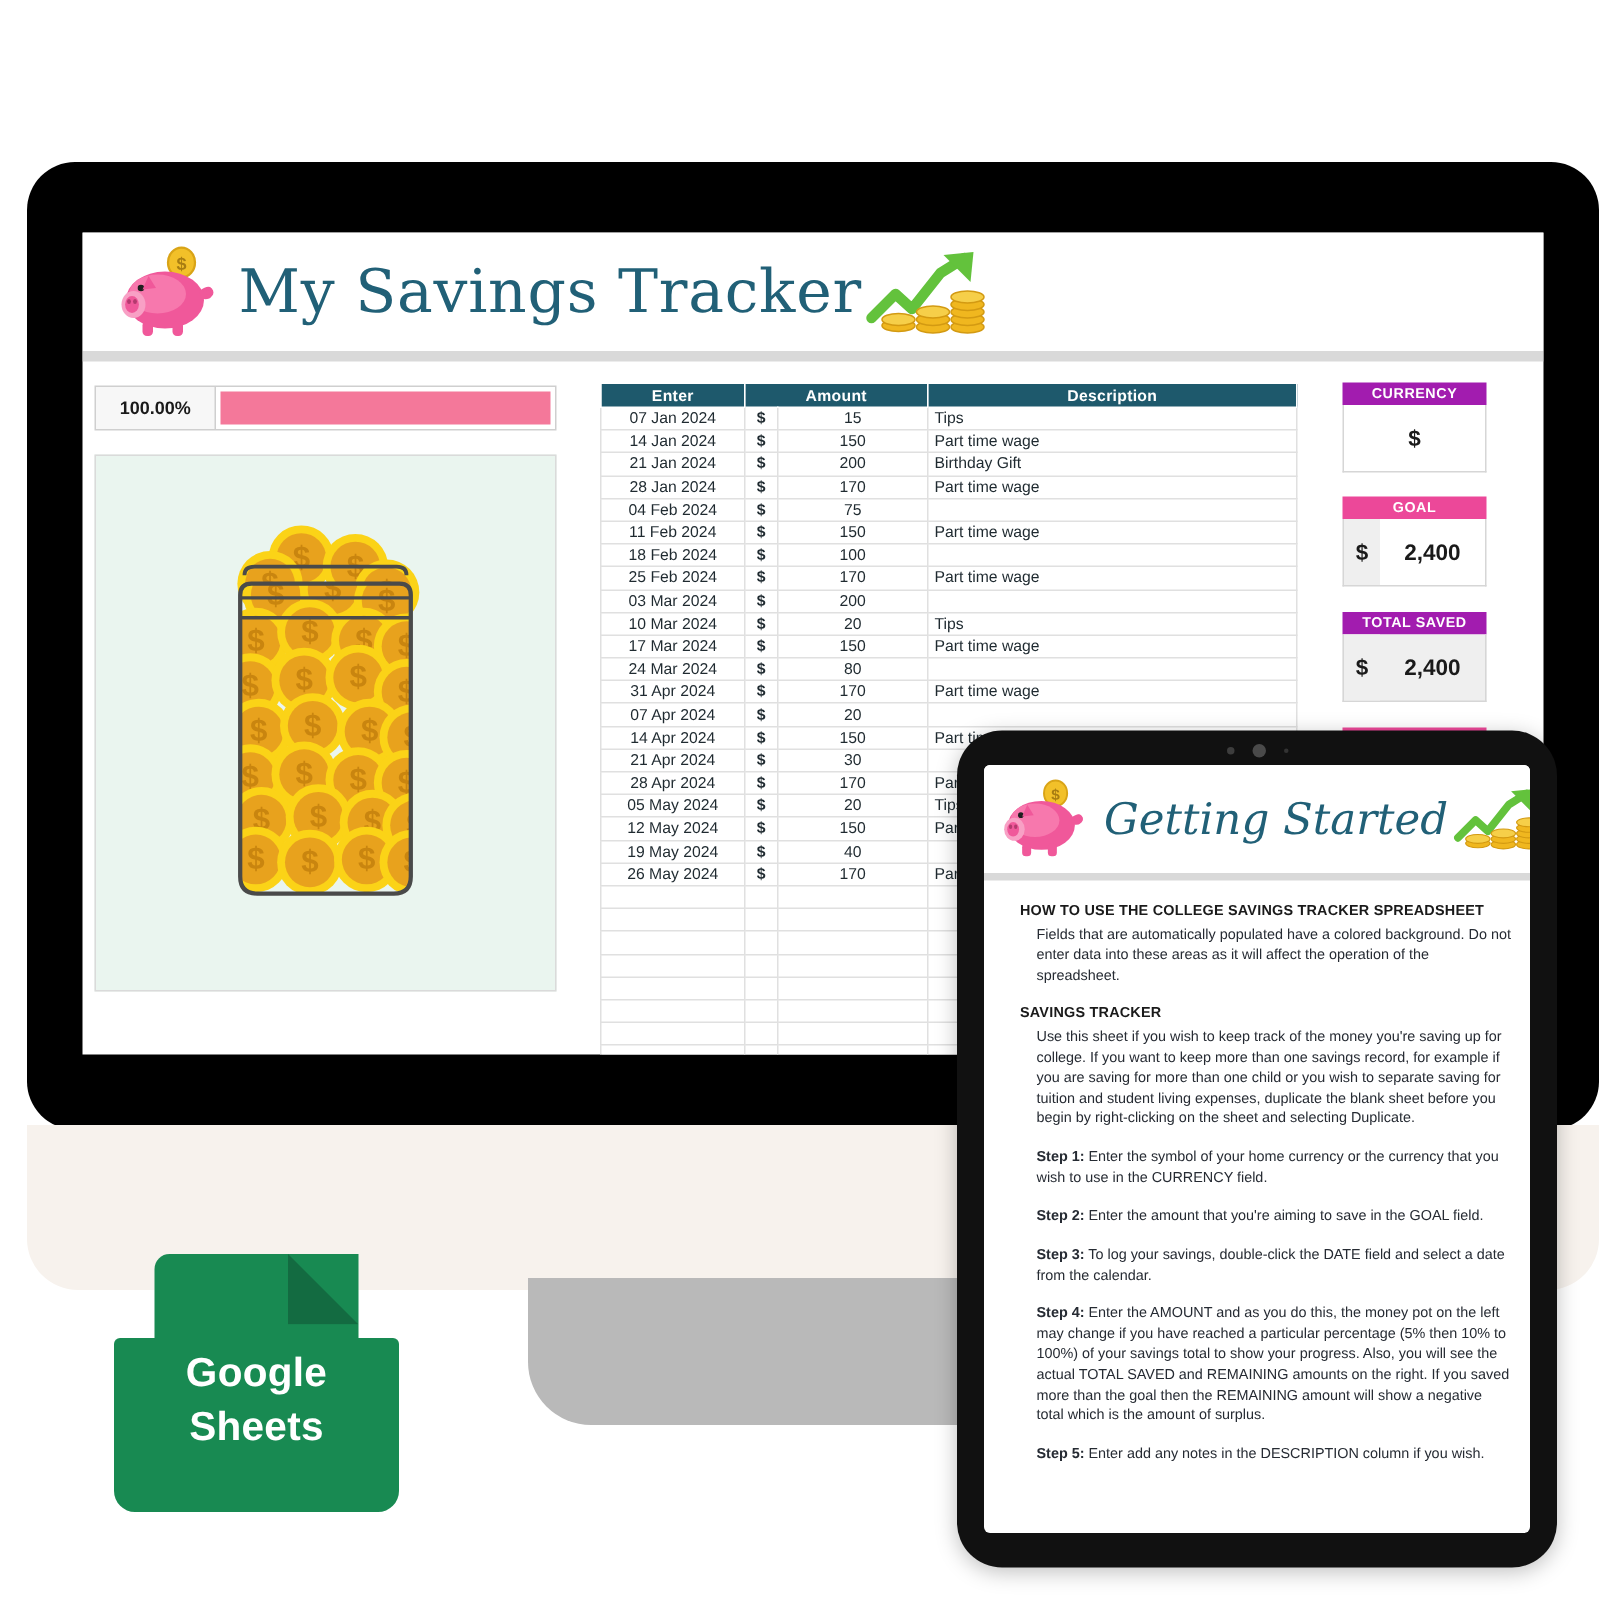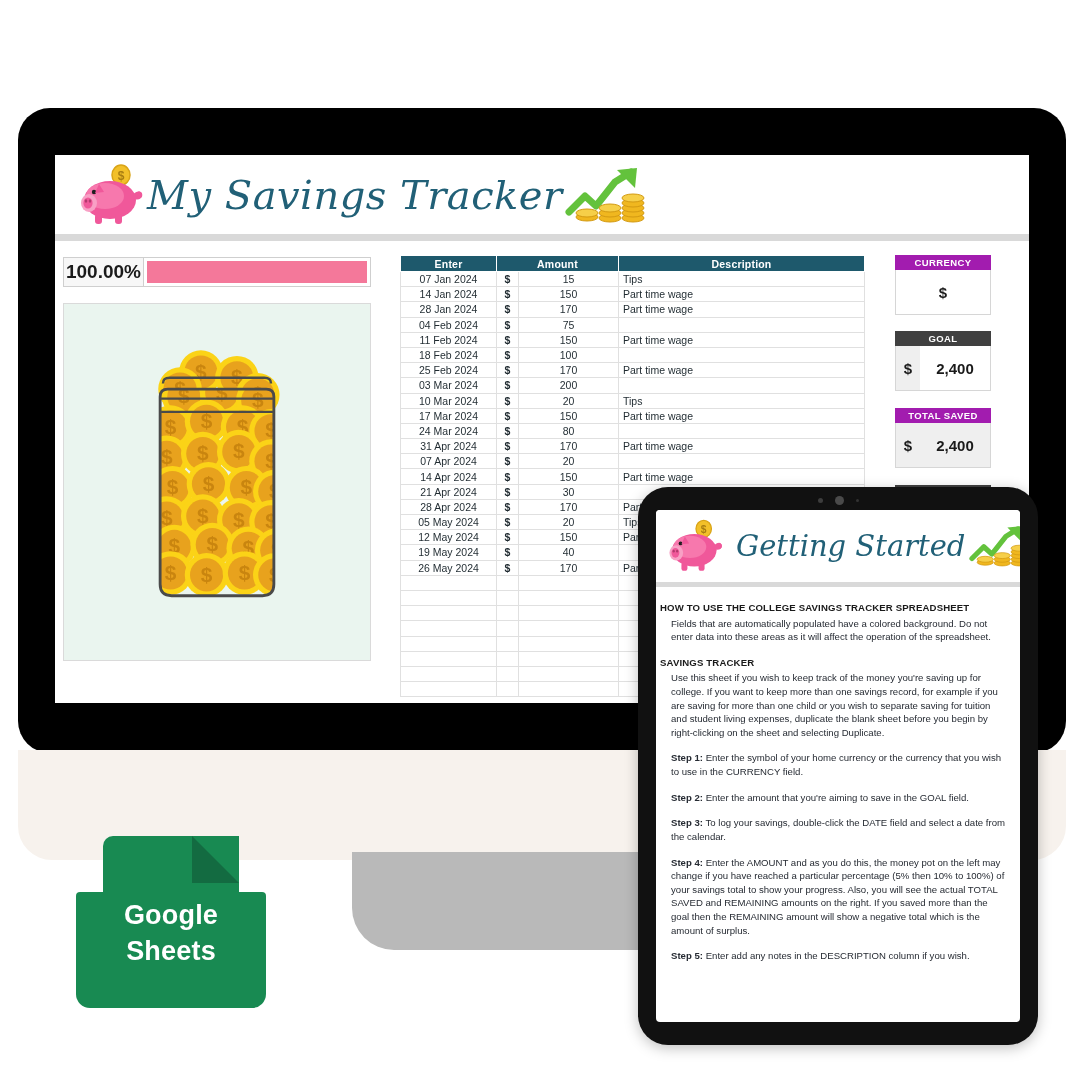--- a/index.html
+++ b/index.html
@@ -71,42 +71,42 @@
     position: absolute;
     left: 0; top: 79px;
     width: 100%;
     height: 7px;
     background: #d9d9d9;
   }
 
   .piggy-wrap { position: relative; width: 70px; height: 62px; flex: none; }
   .brand-title {
     font-family: "DejaVu Serif", serif;
-    font-style: italic;
     font-size: 40px;
     color: #216077;
+    margin-left: 12px;
     letter-spacing: 0.5px;
     white-space: nowrap;
   }
   .chart-icon-wrap { position: relative; width: 84px; height: 58px; margin-left: 2px; flex: none; }
 
   
   #progress-row {
     position: absolute;
     left: 8px; top: 102px;
     width: 308px; height: 30px;
     display: flex;
     border: 1px solid #cfcfcf;
     background: #ffffff;
   }
   #progress-pct {
     width: 80px;
     background: #f7f7f7;
     display: flex; align-items: center; justify-content: center;
-    font-size: 19px; font-weight: bold; color: #1a1a1a;
+    font-size: 12px; font-weight: bold; color: #1a1a1a;
     border-right: 1px solid #cfcfcf;
   }
   #progress-bar-cell {
     flex: 1;
     padding: 3px;
     background: #ffffff;
   }
   #progress-bar-fill {
     width: 100%; height: 100%;
     background: #f4789a;
@@ -156,21 +156,21 @@
   .stat-block { position: absolute; left: 840px; width: 96px; }
   .stat-head {
     height: 15px;
     color: #ffffff;
     font-size: 9.5px;
     font-weight: bold;
     letter-spacing: 0.4px;
     display: flex; align-items: center; justify-content: center;
   }
   .stat-head.pink { background: #a21caf; }
-  .stat-head.teal { background: #404040; }
+  .stat-head.teal { background: #ec4899; }
   .stat-body {
     height: 45px;
     border: 1px solid #d6d6d6;
     border-top: none;
     display: flex;
     align-items: center;
     background: #ffffff;
   }
   .stat-body.grey { background: #efefef; }
   .stat-cur {
@@ -237,21 +237,21 @@
     font-family: "DejaVu Serif", serif;
     font-style: italic;
     font-size: 29px;
     color: #216077;
     margin-left: 10px;
     white-space: nowrap;
   }
   .tablet-chart { position: relative; width: 62px; height: 46px; margin-left: 4px; flex: none; }
 
   #tablet-body {
-    padding: 14px 12px 0 4px;
+    padding: 14px 12px 0 24px;
     font-size: 9.6px;
     line-height: 1.42;
     color: #262b33;
   }
   .doc-h {
     font-weight: bold;
     font-size: 9.6px;
     letter-spacing: 0.15px;
     margin-bottom: 2px;
     color: #1a1a1a;
@@ -429,20 +429,26 @@
             <td class="cell-amt">15</td>
             <td class="cell-desc">Tips</td>
           </tr>
           <tr>
             <td class="cell-date">14 Jan 2024</td>
             <td class="cell-cur">$</td>
             <td class="cell-amt">150</td>
             <td class="cell-desc">Part time wage</td>
           </tr>
           <tr>
+            <td class="cell-date">21 Jan 2024</td>
+            <td class="cell-cur">$</td>
+            <td class="cell-amt">200</td>
+            <td class="cell-desc">Birthday Gift</td>
+          </tr>
+          <tr>
             <td class="cell-date">28 Jan 2024</td>
             <td class="cell-cur">$</td>
             <td class="cell-amt">170</td>
             <td class="cell-desc">Part time wage</td>
           </tr>
           <tr>
             <td class="cell-date">04 Feb 2024</td>
             <td class="cell-cur">$</td>
             <td class="cell-amt">75</td>
             <td class="cell-desc"></td>

